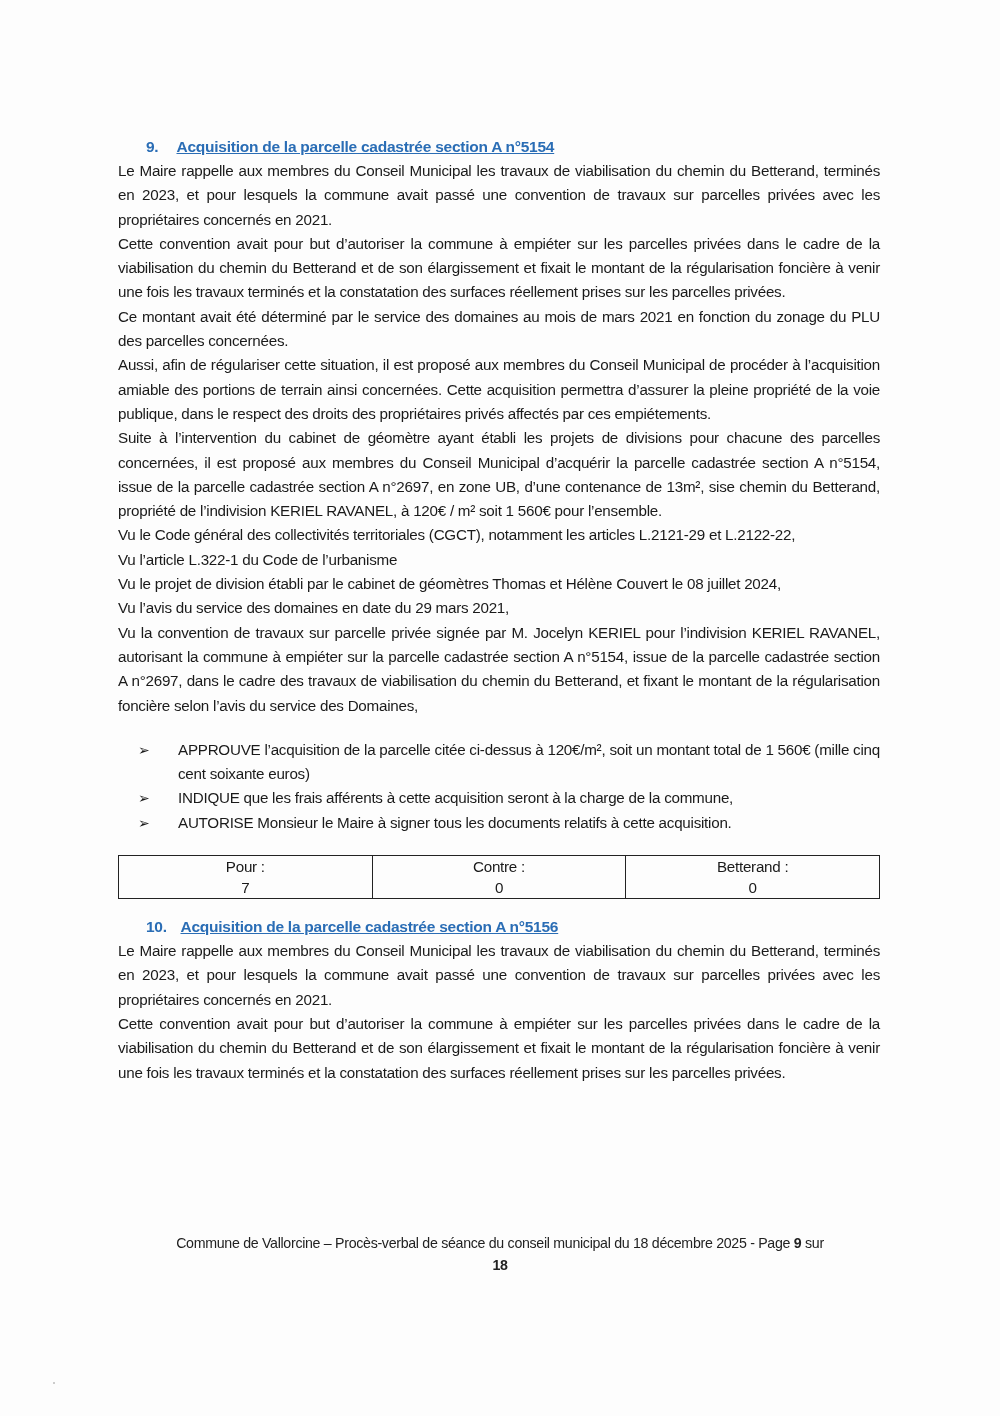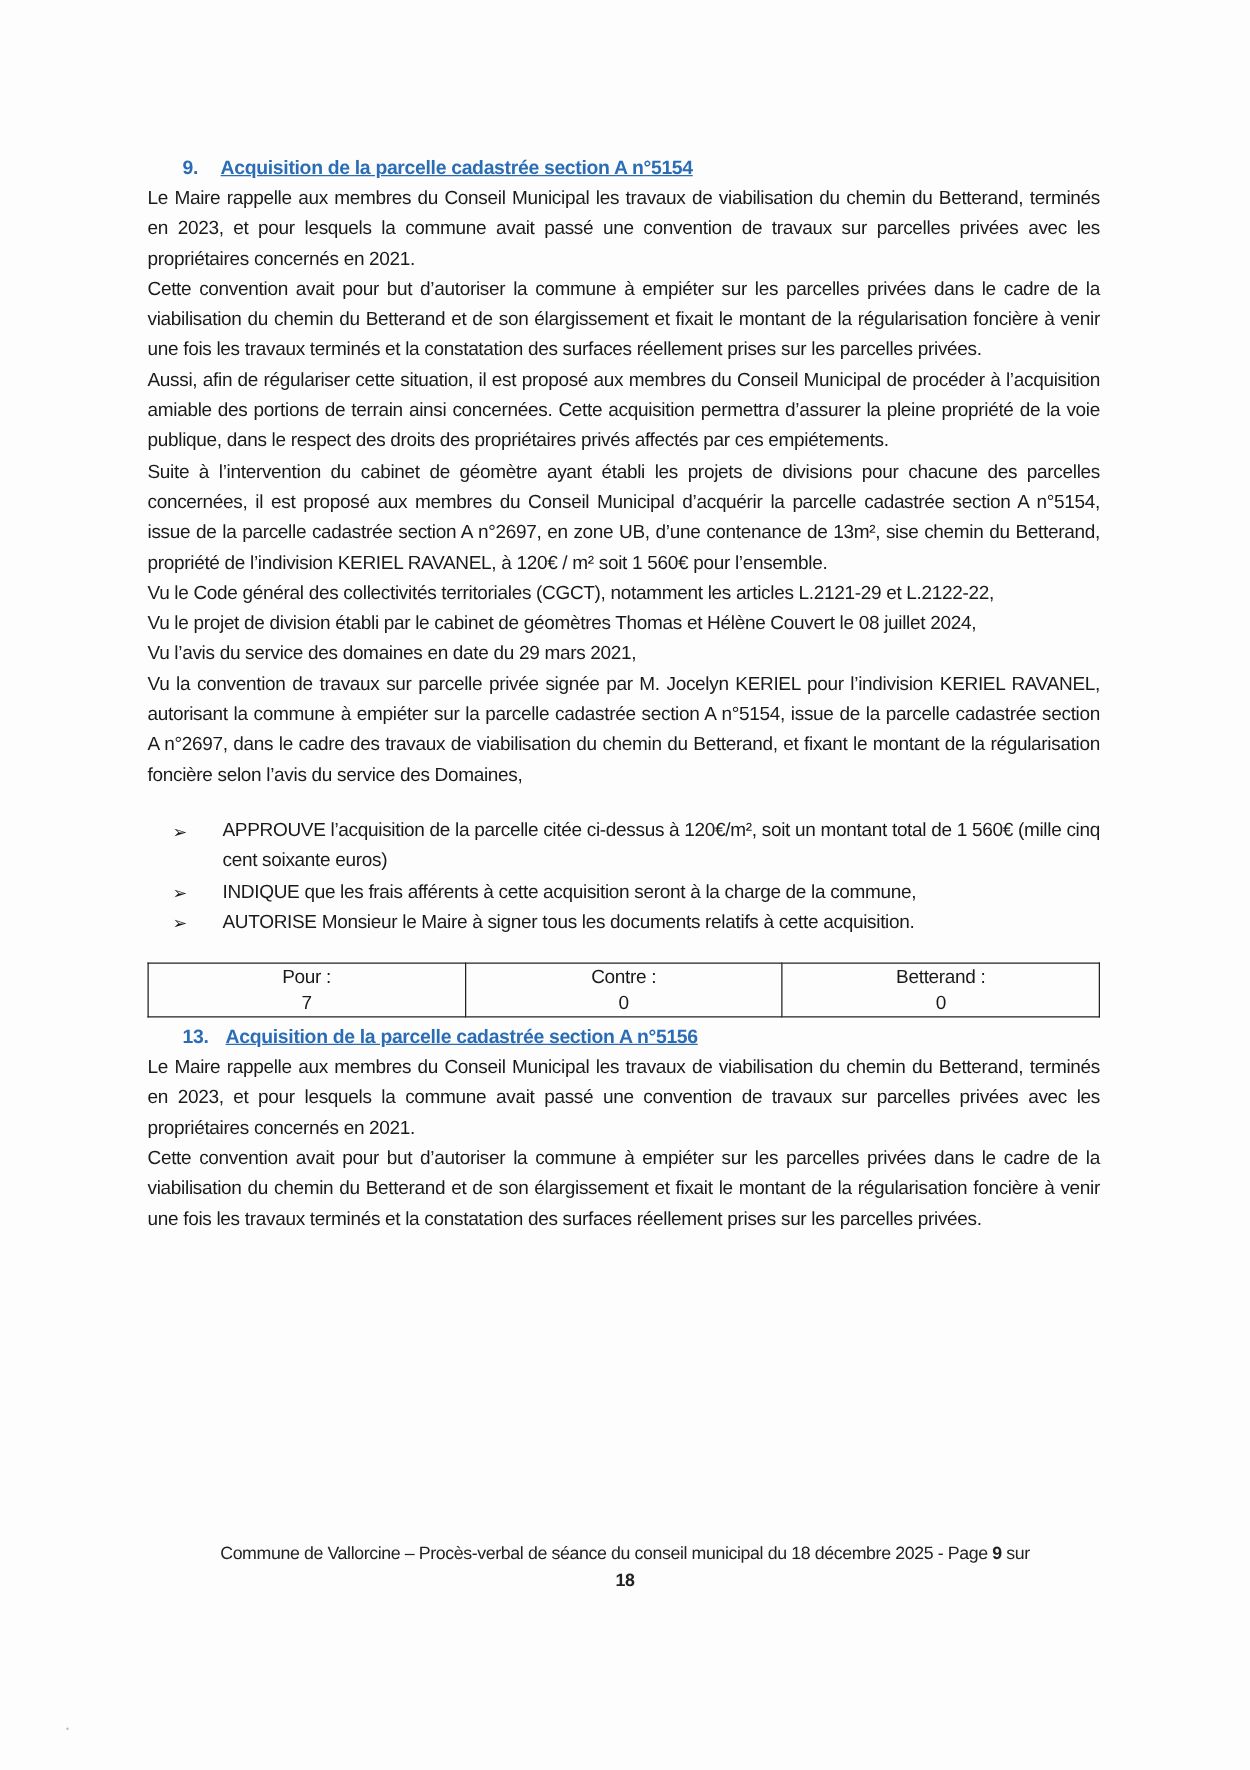--- a/index.html
+++ b/index.html
@@ -8,21 +8,21 @@
       position: absolute; left: 0; top: 0; width: 1000px; height: 1416px;
       background: #fdfdfd; color: #1a1a1a;
       font-family: "Liberation Sans", sans-serif;
     }
     .content {
       position: absolute; left: 118px; top: 119px; width: 762px;
       font-size: 15.2px; line-height: 24.3px; letter-spacing: -0.25px;
     }
     .heading {
       color: #2a6db5; font-weight: bold; font-size: 15.5px;
-      margin: 4px 0 0 28px; line-height: 24px;
+      margin: 16px 0 0 28px; line-height: 24px;
     }
     .heading .num { display: inline-block; width: 27px; }
     .heading .title { text-decoration: underline; }
     p { margin: 0; text-align: justify; }
     b { font-weight: normal; }
     .gap { height: 20px; }
     .decision { font-weight: bold; margin-top: 0; }
     ul.actions { list-style: none; margin: 0; padding: 0 0 0 20px; }
     ul.actions li { position: relative; padding-left: 40px; text-align: justify; }
     ul.actions li .arrow {
@@ -50,24 +50,26 @@
 <div class="page">
   <div class="content">
 
     <div class="heading">
       <span class="num">9.</span>
       <span class="title">Acquisition de la parcelle cadastrée section A n°5154</span>
     </div>
 
     <p>Le Maire rappelle aux membres du Conseil Municipal les travaux de viabilisation du chemin du Betterand, terminés en 2023, et pour lesquels la commune avait passé une convention de travaux sur parcelles privées avec les propriétaires concernés en 2021.</p>
     <p>Cette convention avait pour but d’autoriser la commune à empiéter sur les parcelles privées dans le cadre de la viabilisation du chemin du Betterand et de son élargissement et fixait le montant de la régularisation foncière à venir une fois les travaux terminés et la constatation des surfaces réellement prises sur les parcelles privées.</p>
+    <p>Ce montant avait été déterminé par le service des domaines au mois de mars 2021 en fonction du zonage du PLU des parcelles concernées.</p>
     <p>Aussi, afin de régulariser cette situation, il est proposé aux membres du Conseil Municipal de procéder à l’acquisition amiable des portions de terrain ainsi concernées. Cette acquisition permettra d’assurer la pleine propriété de la voie publique, dans le respect des droits des propriétaires privés affectés par ces empiétements.</p>
     <p>Suite à l’intervention du cabinet de géomètre ayant établi les projets de divisions pour chacune des parcelles concernées, il est proposé aux membres du Conseil Municipal d’acquérir la parcelle cadastrée section A n°5154, issue de la parcelle cadastrée section A n°2697, en zone UB, d’une contenance de 13m², sise chemin du Betterand, propriété de l’indivision KERIEL RAVANEL, à 120€ / m² soit 1 560€ pour l’ensemble.</p>
 
     <p><b>Vu</b><span> le Code général des collectivités territoriales (CGCT), notamment les articles L.2121-29 et L.2122-22,</span></p>
+    <p><b>Vu</b><span> l’article L.322-1 du Code de l’urbanisme</span></p>
     <p><b>Vu</b><span> le projet de division établi par le cabinet de géomètres Thomas et Hélène Couvert le 08 juillet 2024,</span></p>
     <p><b>Vu</b><span> l’avis du service des domaines en date du 29 mars 2021,</span></p>
     <p><b>Vu</b><span> la convention de travaux sur parcelle privée signée par M. Jocelyn KERIEL pour l’indivision KERIEL RAVANEL, autorisant la commune à empiéter sur la parcelle cadastrée section A n°5154, issue de la parcelle cadastrée section A n°2697, dans le cadre des travaux de viabilisation du chemin du Betterand, et fixant le montant de la régularisation foncière selon l’avis du service des Domaines,</span></p>
 
     <div class="gap"></div>
 
     <ul class="actions">
       <li>
         <span class="arrow">➢</span>
         <b>APPROUVE</b><span> l’acquisition de la parcelle citée ci-dessus à 120€/m², soit un montant total de 1 560€ (mille cinq cent soixante euros)</span>
@@ -95,21 +97,21 @@
         </td>
         <td>
           <div>Betterand :</div>
           <div>0</div>
         </td>
       </tr>
     </tbody>
       </table>
 
     <div class="heading">
-      <span class="num" style="width:31px">13.</span>
+      <span class="num" style="width:31px">10.</span>
       <span class="title">Acquisition de la parcelle cadastrée section A n°5156</span>
     </div>
 
     <p>Le Maire rappelle aux membres du Conseil Municipal les travaux de viabilisation du chemin du Betterand, terminés en 2023, et pour lesquels la commune avait passé une convention de travaux sur parcelles privées avec les propriétaires concernés en 2021.</p>
     <p>Cette convention avait pour but d’autoriser la commune à empiéter sur les parcelles privées dans le cadre de la viabilisation du chemin du Betterand et de son élargissement et fixait le montant de la régularisation foncière à venir une fois les travaux terminés et la constatation des surfaces réellement prises sur les parcelles privées.</p>
   </div>
 
   <div class="footer">
     <span>Commune de Vallorcine – Procès-verbal de séance du conseil municipal du 18 décembre 2025 - Page </span><b>9</b><span> sur</span><br>
     <b>18</b>

